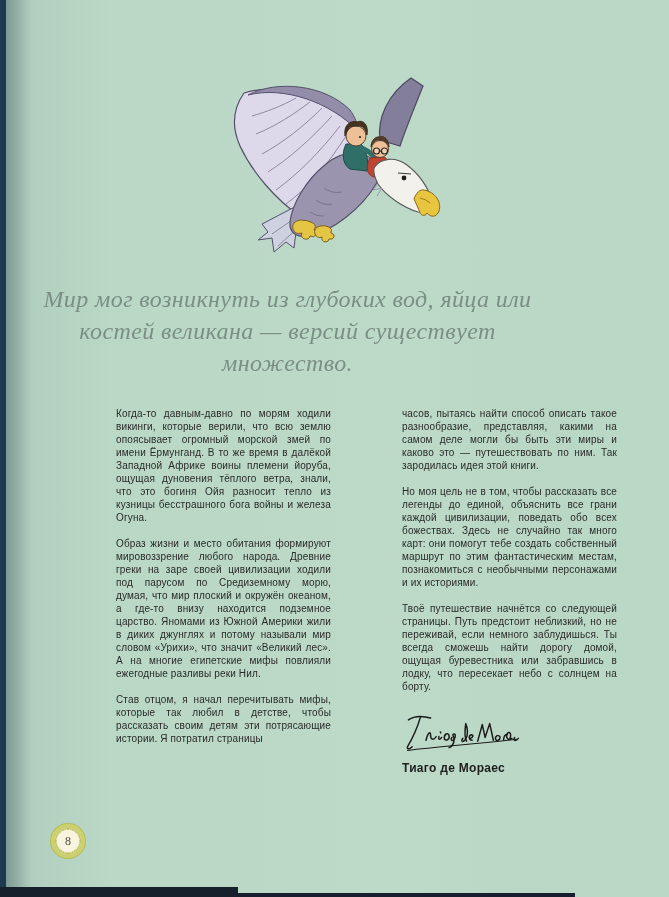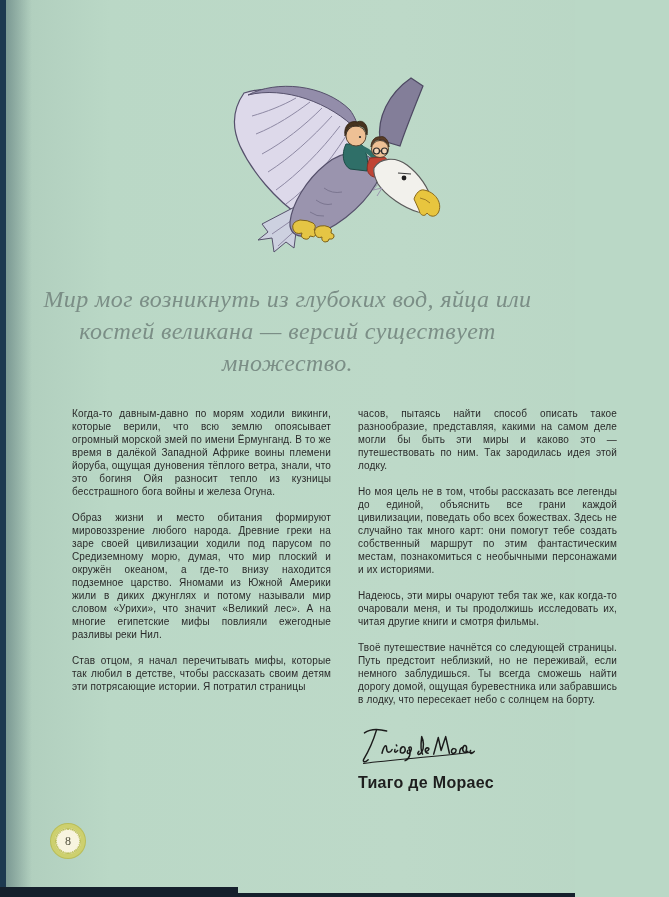--- a/index.html
+++ b/index.html
@@ -29,33 +29,33 @@
     font-size:24px;line-height:32px;
     color:#7b8e86;
     letter-spacing:.4px;
   }
   .quote-inner{max-width:505px;margin:0 auto;}
 
   .columns{
     position:absolute;left:72px;top:407px;width:545px;
     display:flex;gap:27px;
   }
-  .col{flex:1;min-width:0;}
+  .col{flex:1;min-width:0;margin-left:44px;}
   .col p{
     margin:0 0 13px 0;
     font-size:10px;line-height:13px;
     color:#2a2a2a;
     text-align:justify;
     letter-spacing:.15px;
   }
   .signature-block{margin-top:14px;}
   .signature-svg{display:block;width:120px;height:48px;}
   .signature-caption{
     margin-top:6px;
-    font-size:16px;font-weight:bold;color:#1e1e1e;letter-spacing:.3px;
+    font-size:12px;font-weight:bold;color:#1e1e1e;letter-spacing:.3px;
   }
 
   .badge{
     position:absolute;left:51px;top:824px;width:26px;height:26px;
     border-radius:50%;
     background:#f8f4df;
     border:4px solid #cdd06e;
     box-shadow:inset 0 0 0 1px #b9bd58, 0 0 0 1px #b9bd58;
     display:flex;align-items:center;justify-content:center;
   }
@@ -141,23 +141,22 @@
     <div class="quote-inner">Мир мог возникнуть из глубоких вод, яйца или костей великана — версий существует множество.</div>
   </div>
 
   <section class="columns">
     <div class="col">
       <p>Когда-то давным-давно по морям ходили викинги, которые верили, что всю землю опоясывает огромный морской змей по имени Ёрмунганд. В то же время в далёкой Западной Африке воины племени йоруба, ощущая дуновения тёплого ветра, знали, что это богиня Ойя разносит тепло из кузницы бесстрашного бога войны и железа Огуна.</p>
       <p>Образ жизни и место обитания формируют мировоззрение любого народа. Древние греки на заре своей цивилизации ходили под парусом по Средиземному морю, думая, что мир плоский и окружён океаном, а где-то внизу находится подземное царство. Яномами из Южной Америки жили в диких джунглях и потому называли мир словом «Урихи», что значит «Великий лес». А на многие египетские мифы повлияли ежегодные разливы реки Нил.</p>
       <p>Став отцом, я начал перечитывать мифы, которые так любил в детстве, чтобы рассказать своим детям эти потрясающие истории. Я потратил страницы</p>
     </div>
     <div class="col">
-      <p>часов, пытаясь найти способ описать такое разнообразие, представляя, какими на самом деле могли бы быть эти миры и каково это — путешествовать по ним. Так зародилась идея этой лодку.</p>
+      <p>часов, пытаясь найти способ описать такое разнообразие, представляя, какими на самом деле могли бы быть эти миры и каково это — путешествовать по ним. Так зародилась идея этой книги.</p>
       <p>Но моя цель не в том, чтобы рассказать все легенды до единой, объяснить все грани каждой цивилизации, поведать обо всех божествах. Здесь не случайно так много карт: они помогут тебе создать собственный маршрут по этим фантастическим местам, познакомиться с необычными персонажами и их историями.</p>
-      <p>Надеюсь, эти миры очаруют тебя так же, как когда-то очаровали меня, и ты продолжишь исследовать их, читая другие книги и смотря фильмы.</p>
       <p>Твоё путешествие начнётся со следующей страницы. Путь предстоит неблизкий, но не переживай, если немного заблудишься. Ты всегда сможешь найти дорогу домой, ощущая буревестника или забравшись в лодку, что пересекает небо с солнцем на борту.</p>
 
       <div class="signature-block">
         <svg class="signature-svg" viewBox="0 0 130 52" aria-label="Thiago de Moraes">
           <g fill="none" stroke="#1b1b1b" stroke-width="1.6" stroke-linecap="round" stroke-linejoin="round">
             <path d="M7 14 C14 9 24 10 31 12"></path>
             <path d="M20 11 C17 21 12 33 6 43 C5 46 8 46 11 43"></path>
             <path d="M26 36 C28 28 31 25 31 31 C31 36 35 36 37 32"></path>
             <path d="M40 32 C39 35 41 36 43 33 M41.5 27 L42 28"></path>
             <path d="M46 35 C45 29 50 27 51 31 C52 35 48 37 46 35"></path>

